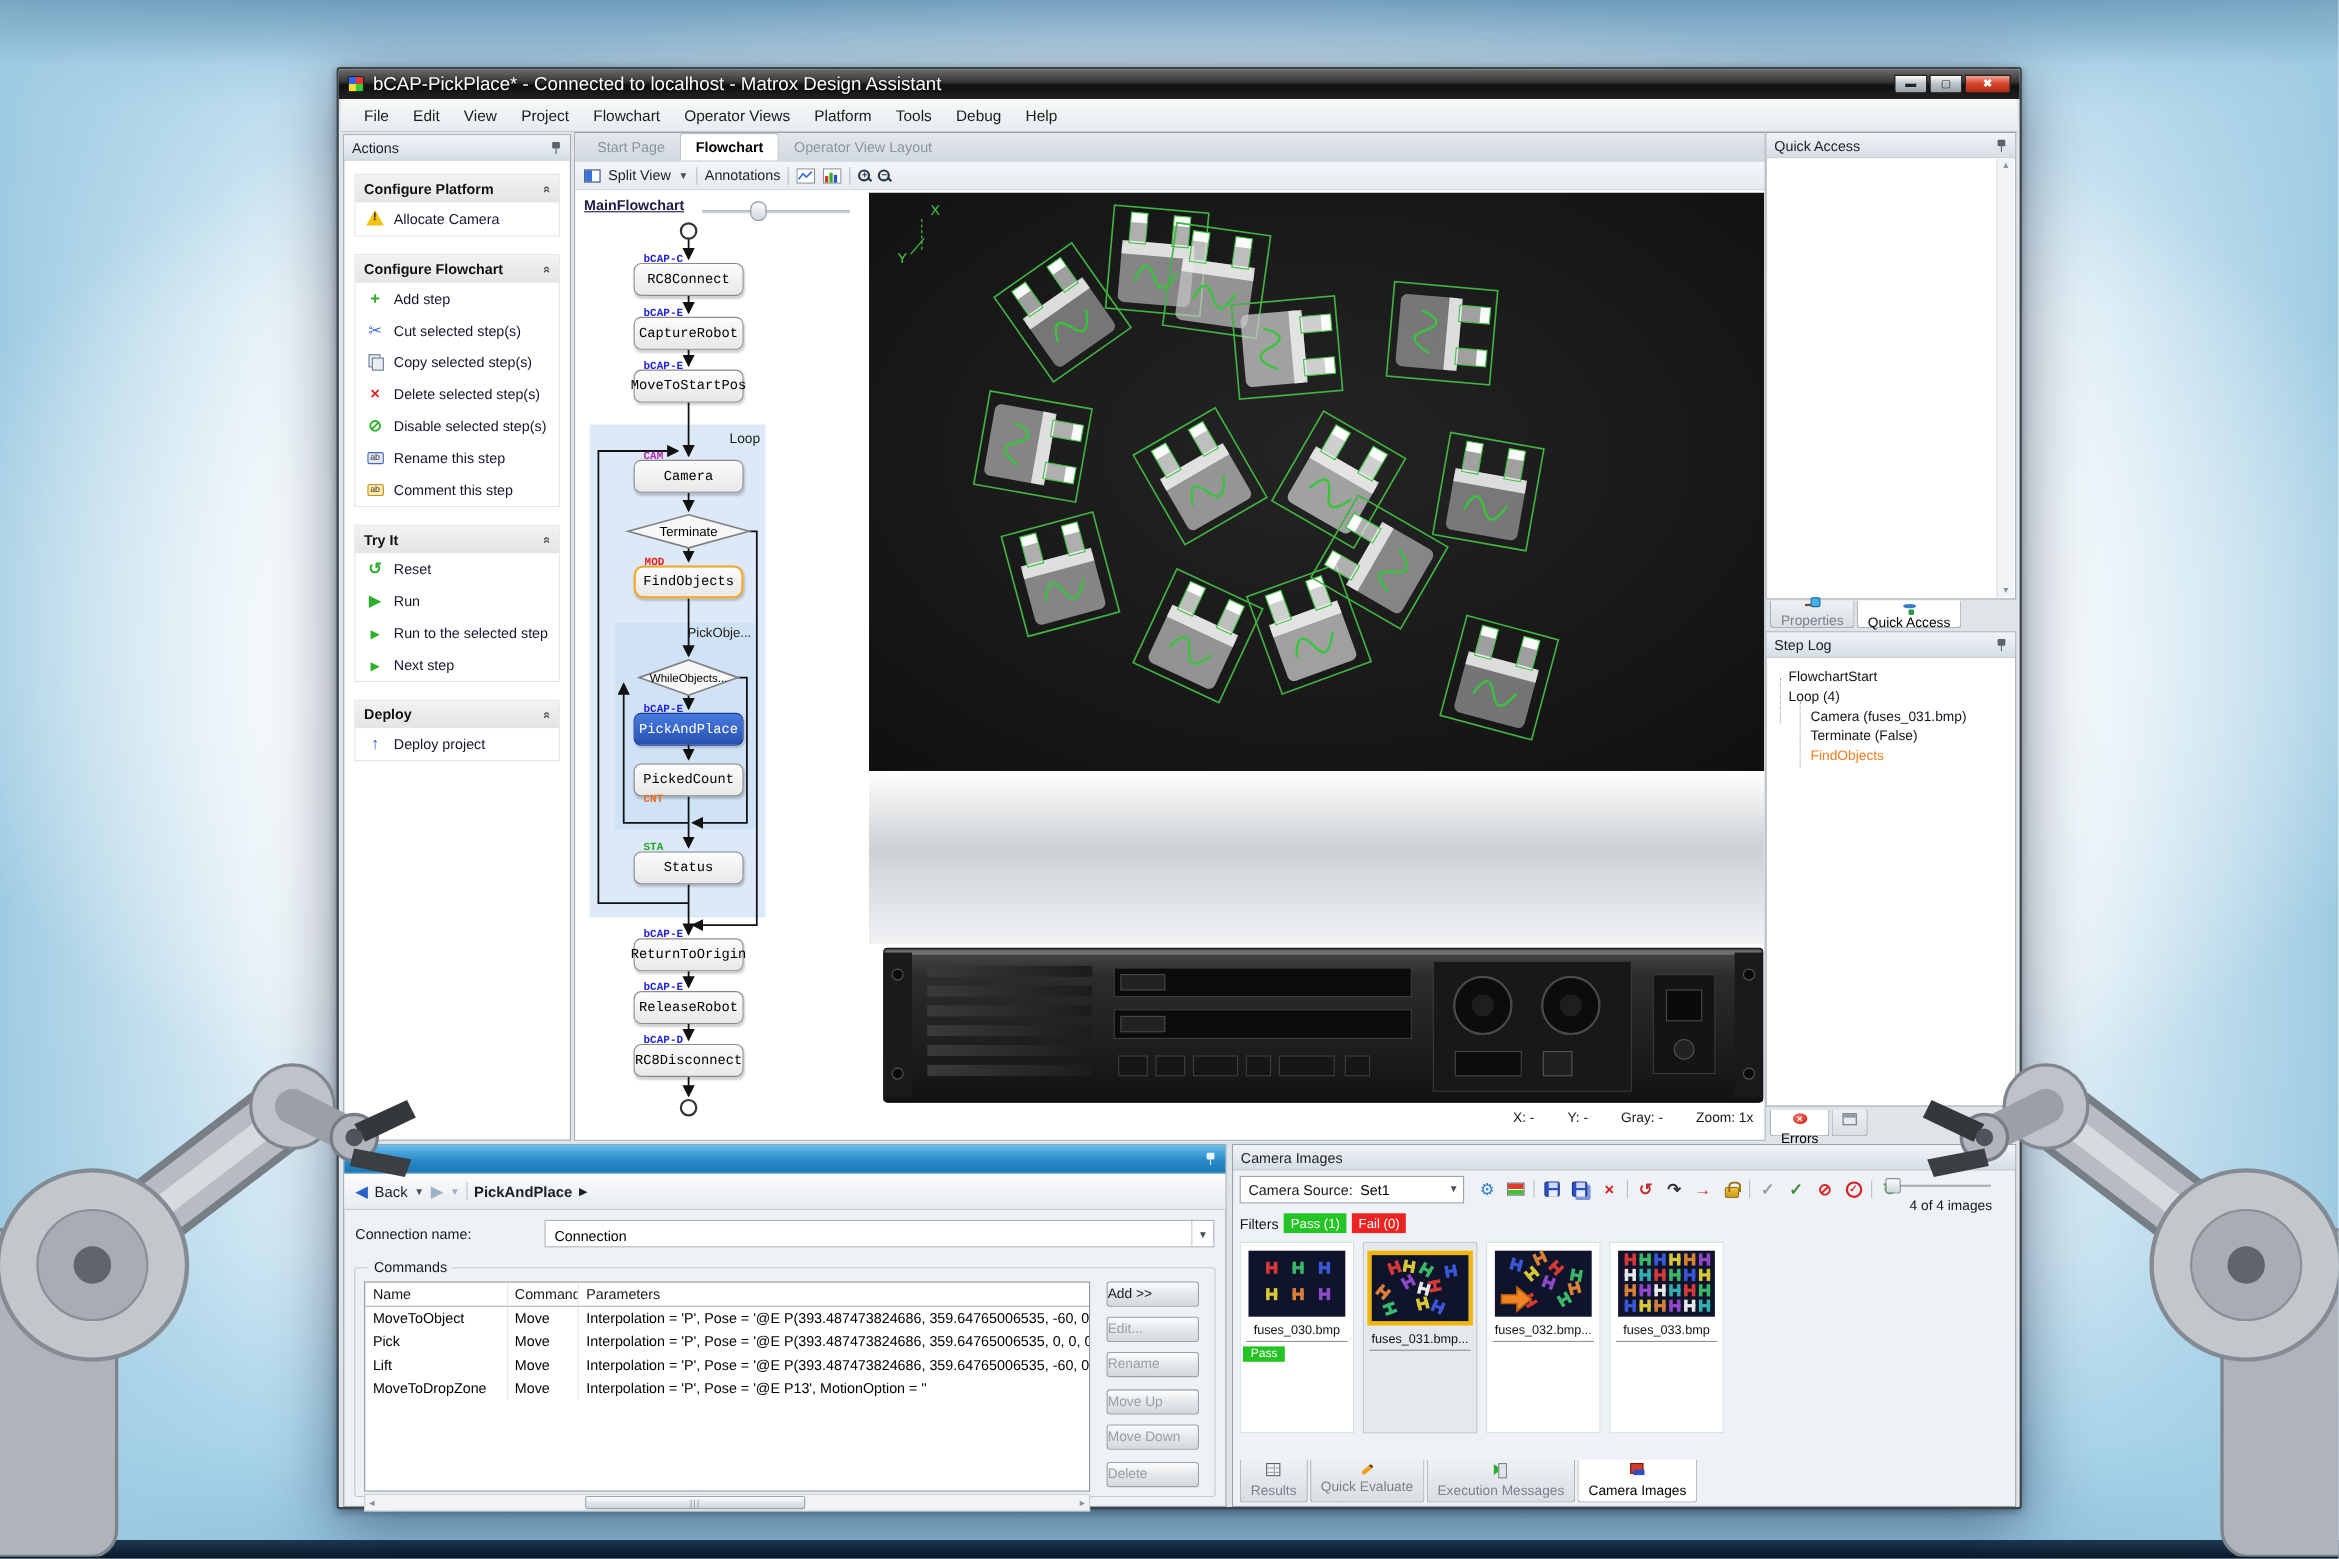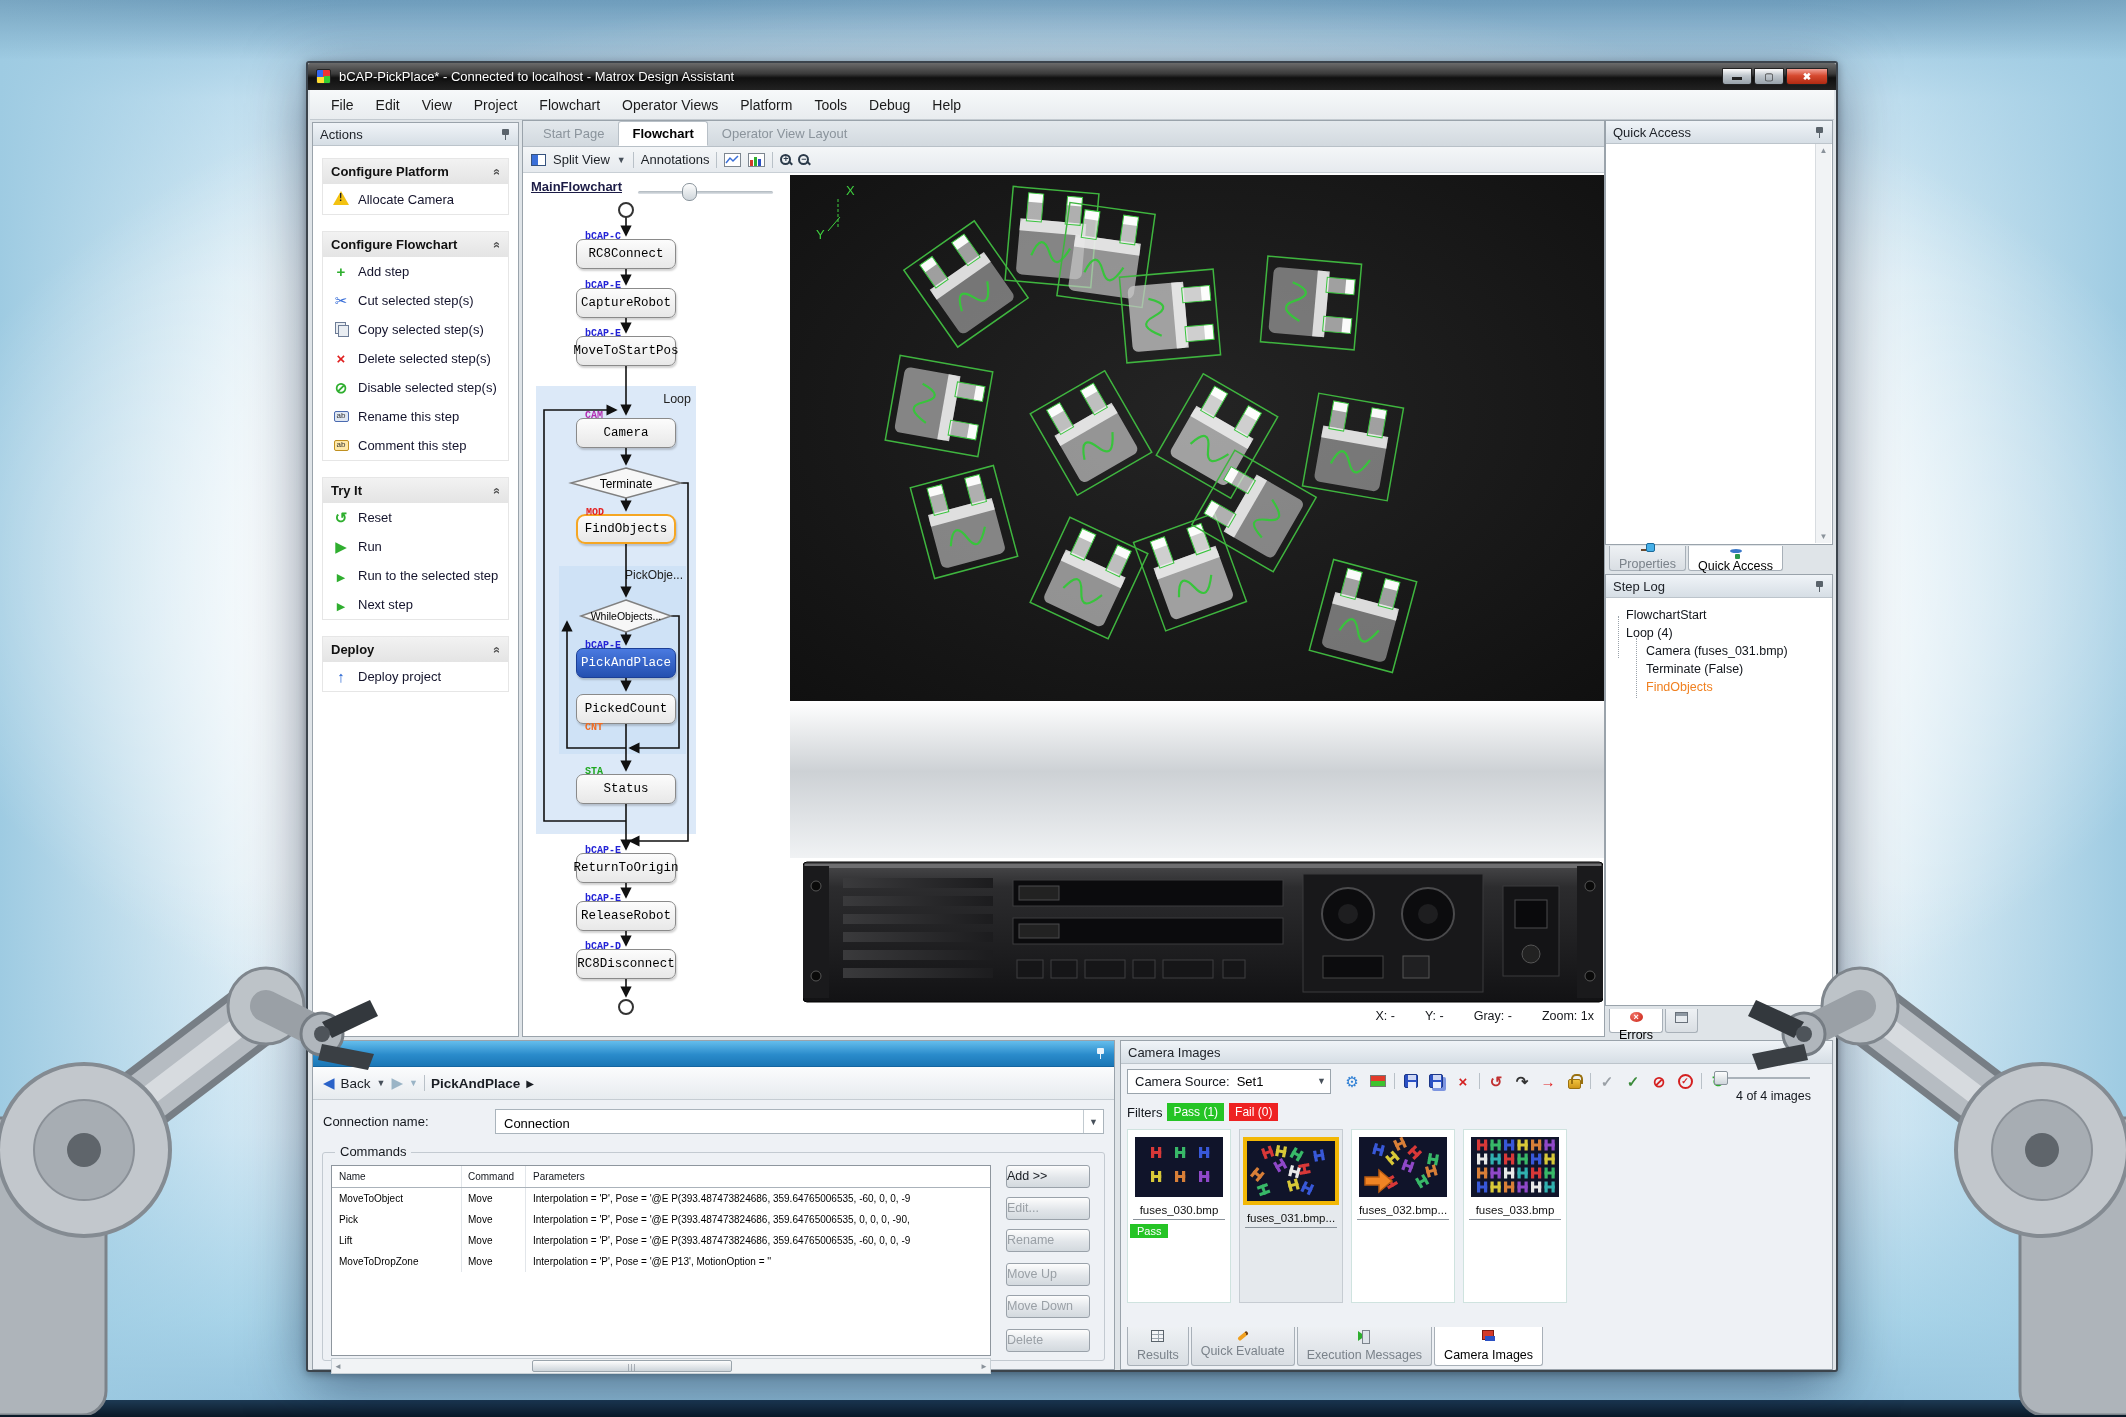--- a/index.html
+++ b/index.html
@@ -25,21 +25,21 @@
   
   .win { position:absolute; left:306px; top:61px; width:1532px; height:1311px; z-index:4;
     background:#dfe4e8; border:2px solid #3c444c; border-radius:3px;
     box-shadow:0 14px 60px rgba(10,30,60,.55), 0 2px 8px rgba(0,0,0,.35); }
 
   .titlebar { position:absolute; left:0; top:0; right:0; height:27px;
     background:linear-gradient(180deg,#6a6a6a 0%,#3a3a3a 40%,#101010 55%,#222 100%);
     display:flex; align-items:center; padding:0 8px; gap:8px; border-radius:2px 2px 0 0; }
   .app-icon { width:15px; height:15px; border:1px solid #222; border-radius:2px; flex:0 0 auto;
     background:conic-gradient(#e33 0 25%, #3c3 0 50%, #fd3 0 75%, #36e 0 100%); }
-  .title-text { color:#fff; font-size:13px; text-shadow:0 1px 2px #000; flex:1 1 auto; white-space:nowrap; overflow:hidden; }
+  .title-text { color:#fff; font-size:17px; text-shadow:0 1px 2px #000; flex:1 1 auto; white-space:nowrap; overflow:hidden; }
   .winbtns { display:flex; gap:2px; }
   .winbtn { width:30px; height:17px; border:1px solid #222; border-radius:0 0 3px 3px;
     background:linear-gradient(180deg,#fdfdfd,#bfc6cc 45%,#98a2aa); color:#222; font-size:10px;
     display:flex; align-items:center; justify-content:center; line-height:1; }
   .winbtn.close { width:42px; background:linear-gradient(180deg,#f2a196,#d6492f 45%,#b02a12); color:#fff; font-weight:bold; }
 
   .menubar { position:absolute; left:2px; top:27px; right:2px; height:30px;
     background:linear-gradient(180deg,#f7f9fa,#e8ecef); border-bottom:1px solid #c3cad0;
     display:flex; align-items:center; padding-left:10px; }
   .menu-item { font-size:14px; color:#1a1a1a; padding:5px 11px; }
@@ -164,21 +164,21 @@
   .crumb-current { font-weight:bold; }
   .sp-body { position:relative; height:269px; }
   .conn-label { position:absolute; left:10px; top:14px; font-size:13px; color:#14181e; }
   .conn-field { position:absolute; left:182px; top:9px; right:10px; height:25px; background:#fff; border:1px solid #aab4bc;
     font-size:13px; color:#000; padding:3px 22px 0 8px; }
   .conn-arrow { position:absolute; right:11px; top:10px; width:20px; height:23px; border-left:1px solid #c2cad0;
     display:flex; align-items:center; justify-content:center; font-size:9px; color:#47505a; }
   .cmd-group { position:absolute; left:9px; right:9px; top:52px; bottom:8px; border:1px solid #c3cad1; border-radius:3px; }
   .cmd-legend { position:absolute; left:12px; top:-9px; background:#eef1f5; padding:0 5px; font-size:13px; color:#14181e; }
   .cmd-table { position:absolute; left:8px; top:12px; width:660px; height:191px; background:#fff; border:1px solid #8e969e; overflow:hidden; }
-  .cmd-row { display:flex; height:21px; line-height:21px; font-size:10px; color:#000; white-space:nowrap; }
+  .cmd-row { display:flex; height:21px; line-height:21px; font-size:13px; color:#000; white-space:nowrap; }
   .cmd-row.hdr { border-bottom:1px solid #aab2ba; height:22px; line-height:22px; color:#14181e; }
   .cmd-c1 { width:130px; padding-left:7px; flex:0 0 auto; overflow:hidden; border-right:1px solid #e2e6ea; }
   .cmd-c2 { width:64px; padding-left:6px; flex:0 0 auto; overflow:hidden; border-right:1px solid #e2e6ea; }
   .cmd-c3 { flex:1 1 auto; padding-left:7px; overflow:hidden; }
   .hscroll { position:absolute; left:8px; top:205px; width:660px; height:16px; background:#f1f3f5; border:1px solid #c8d0d6;
     display:flex; align-items:center; justify-content:space-between; font-size:8px; color:#8a929a; padding:0 2px; }
   .hthumb { position:absolute; left:200px; width:200px; height:12px; background:linear-gradient(180deg,#fdfdfd,#cdd4da); border:1px solid #9aa4ac; border-radius:2px;
     display:flex; align-items:center; justify-content:center; font-size:8px; color:#8a929a; letter-spacing:1px; }
   .cmd-buttons { position:absolute; right:14px; top:12px; width:84px; }
   .btn { display:block; width:84px; height:23px; margin-bottom:9px; font-size:12.5px; text-align:left; line-height:21px;

